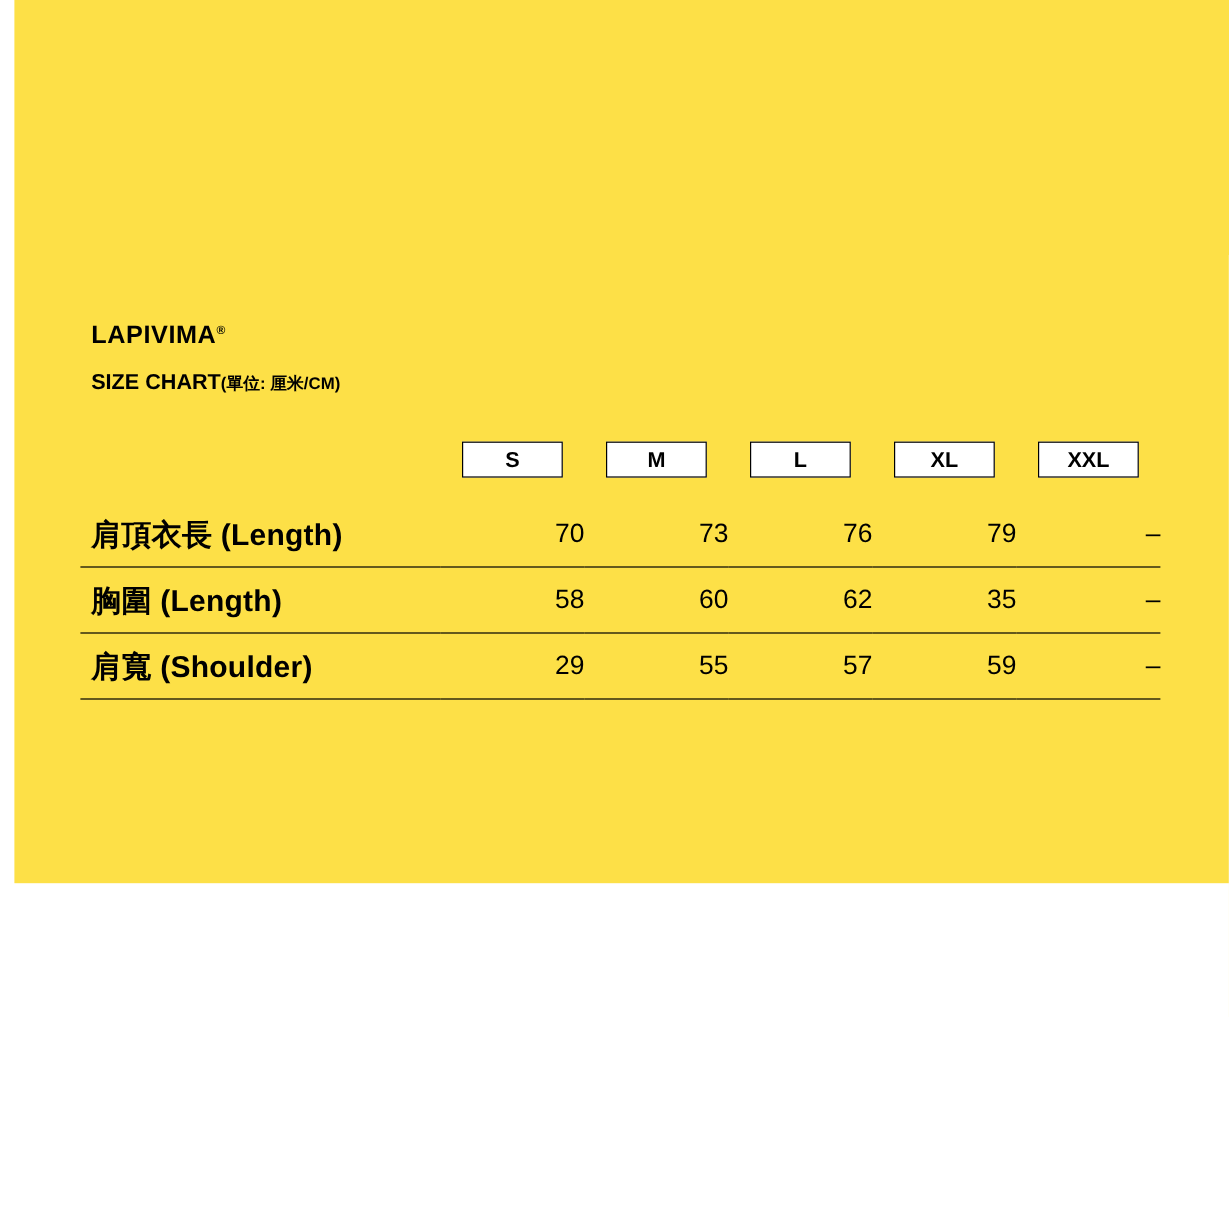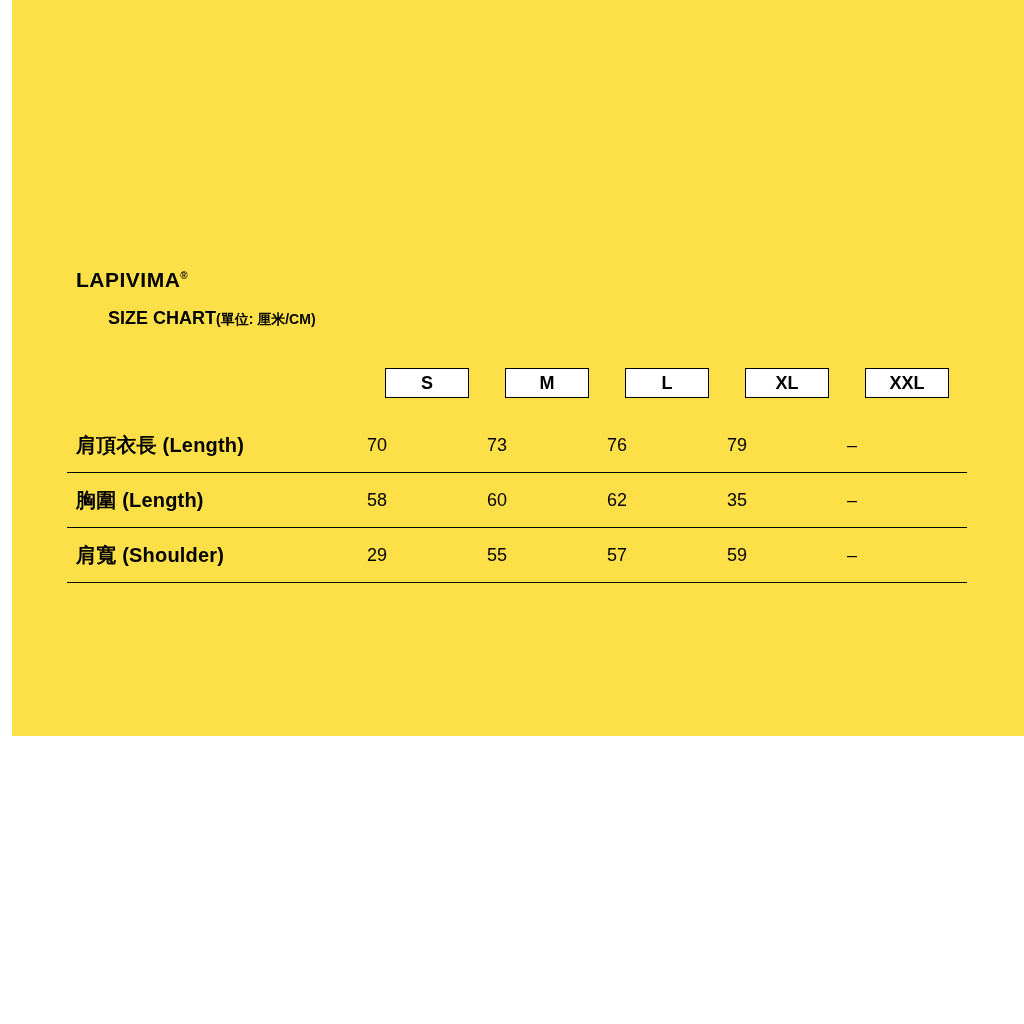--- a/index.html
+++ b/index.html
@@ -42,21 +42,20 @@
   }
 
   .subtitle {
     position: absolute;
     left: 64px;
     top: 308px;
     font-size: 18px;
     font-weight: bold;
     color: #000000;
     white-space: nowrap;
-    margin-left: 32px;
   }
   .subtitle .unit {
     font-size: 14px;
     font-weight: bold;
   }
 
   table.size-table {
     position: absolute;
     left: 55px;
     top: 362px;
@@ -86,32 +85,32 @@
     font-weight: bold;
     color: #000000;
     text-align: center;
     line-height: 1.15;
     background: #ffffff;
   }
 
   table.size-table tbody td {
     height: 54px;
     border-bottom: 1.6px solid #000000;
-    font-size: 18px;
+    font-size: 22px;
     color: #000000;
-    text-align: left;
+    text-align: right;
     vertical-align: middle;
     padding: 0;
   }
 
   table.size-table tbody td.row-label {
     text-align: left;
     padding-left: 9px;
     font-weight: bold;
-    font-size: 20px;
+    font-size: 25px;
     letter-spacing: 0.2px;
     white-space: nowrap;
   }
 
   table.size-table tbody tr:first-child td {
     border-top: none;
   }
 
   .footnote {
     position: absolute;

